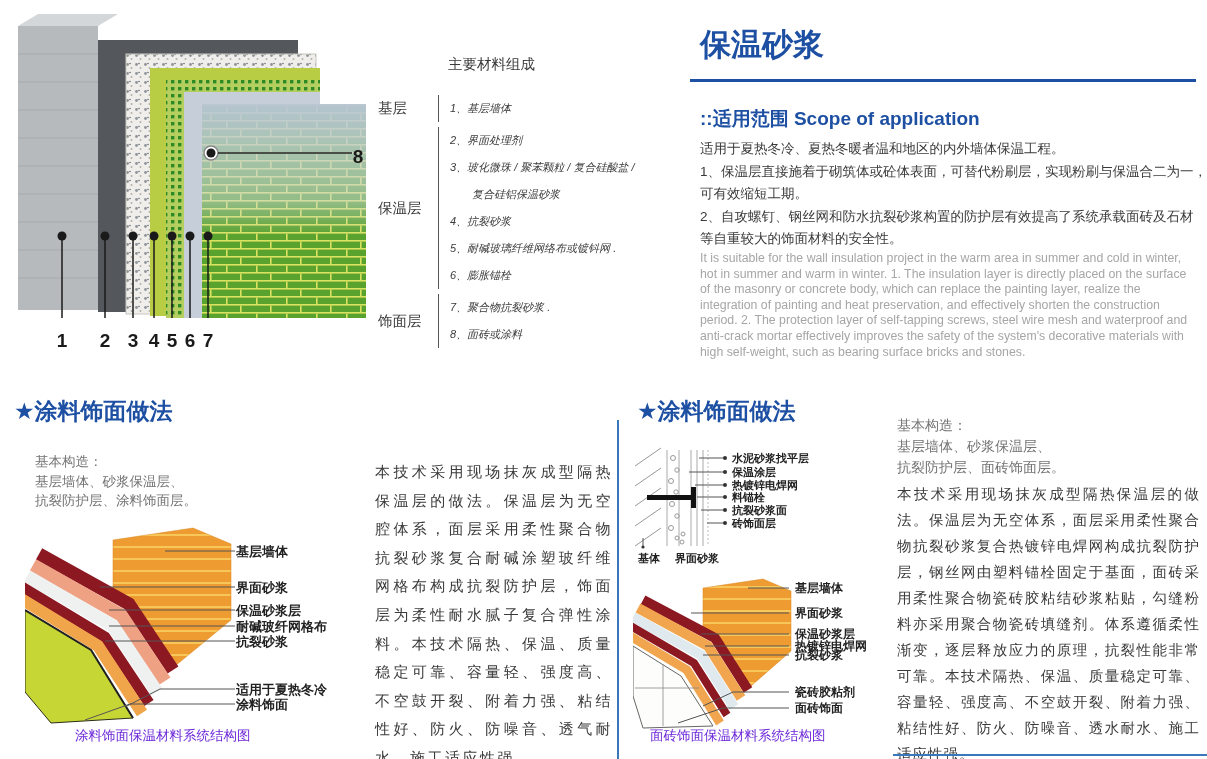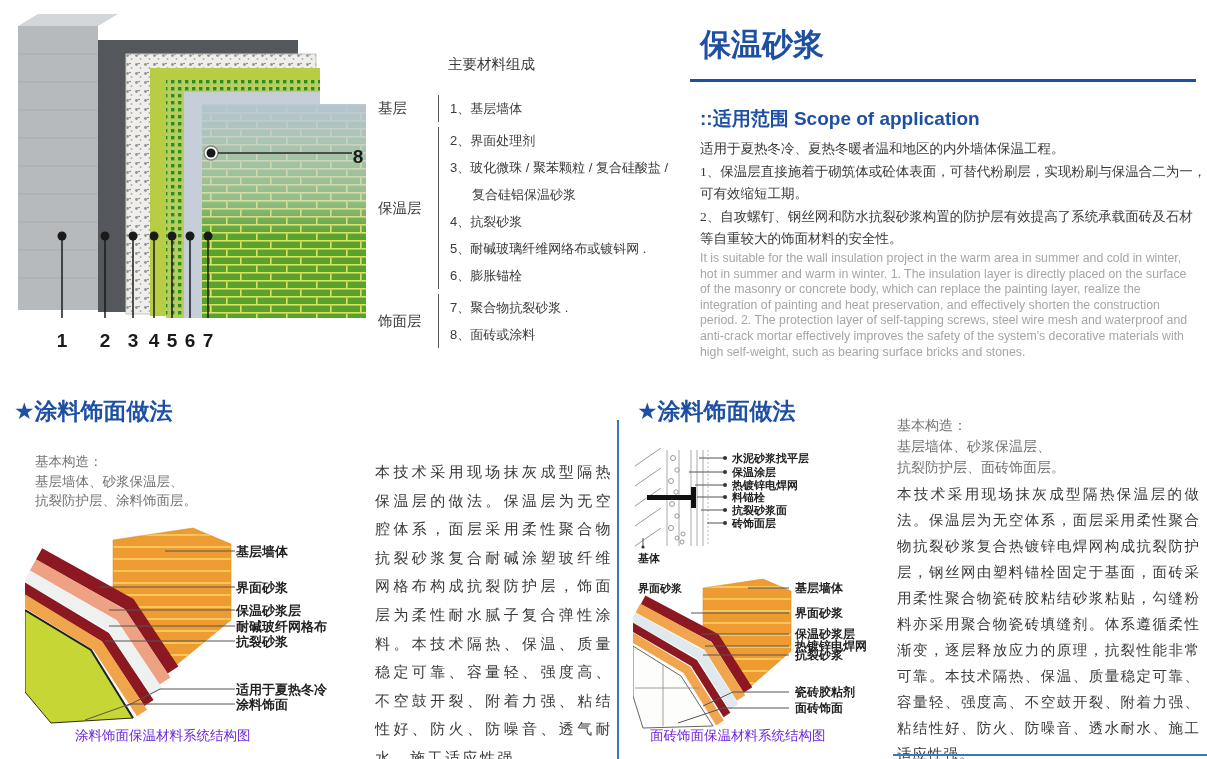--- a/index.html
+++ b/index.html
@@ -20,33 +20,33 @@
 
   
   .schematic{left:375px;top:30px;width:312px;}
   .sch-title{margin:10px 0 0 73px;font-size:17px;color:#2b2b2b;}
   .sch-sub{margin:25px 0 0 73px;font-size:14.5px;color:#3a3a3a;}
   .sch-list{margin-top:21px;}
   .sch-group{display:flex;margin-bottom:5px;}
   .glabel{width:60px;padding-left:3px;font-size:14.5px;color:#3a3a3a;
       display:flex;align-items:center;}
   .gitems{border-left:1.5px solid #555;padding-left:11px;flex:1;}
-  .sch-item{height:27px;display:flex;align-items:center;font-size:13px;color:#3a3a3a;
-      white-space:nowrap;}
+  .sch-item{height:27px;display:flex;align-items:center;font-size:11px;color:#3a3a3a;
+      white-space:nowrap;font-style:italic;}
   .sch-item.indent{padding-left:22px;}
 
   
   .right-col{left:690px;top:0;width:510px;margin-top:16px;}
   .main-title{margin:8px 0 0 10px;font-size:31px;font-weight:bold;color:#1d4fa3;}
   .title-rule{position:absolute;left:0;top:63px;width:506px;height:3px;background:#1d4fa3;}
   .scope-head{position:absolute;left:10px;top:90px;font-size:19px;font-weight:bold;color:#1d4fa3;
       white-space:nowrap;}
   .scope-zh{position:absolute;left:10px;top:122px;width:500px;font-size:13.5px;
       line-height:22.5px;color:#3a3a3a;}
-  .scope-zh div{white-space:nowrap;font-family:Liberation Serif, serif;}
+  .scope-zh div{white-space:nowrap;}
   .scope-en{position:absolute;left:10px;top:235px;width:498px;font-size:12.3px;
       line-height:15.6px;color:#a6a6a6;}
 
   
   .sec-title{font-size:23px;font-weight:bold;color:#1d4fa3;white-space:nowrap;}
   .basic-block div{font-size:13.5px;line-height:19.5px;color:#737373;white-space:nowrap;}
   .caption{font-size:13.5px;color:#6d28d9;white-space:nowrap;}
   .dlabel div{position:absolute;font-weight:bold;font-size:13px;color:#222;white-space:nowrap;}
 
   .bl-title{left:14px;top:396px;}
@@ -64,21 +64,21 @@
   .v-divider{left:617px;top:420px;width:2px;height:339px;background:#3a78bc;}
   .b-rule{left:893px;top:754px;width:314px;height:2px;background:#3a78bc;}
 
   .br-title{left:637px;top:396px;}
   .tech-svg{left:633px;top:446px;}
   .tech-labels{left:732px;top:446px;width:120px;}
   .tech-labels div{font-size:11px;}
   .tech-labels div:nth-child(1){top:5px}.tech-labels div:nth-child(2){top:19px}
   .tech-labels div:nth-child(3){top:32px}.tech-labels div:nth-child(4){top:44px}
   .tech-labels div:nth-child(5){top:57px}.tech-labels div:nth-child(6){top:70px}
-  .tech-bottom{left:638px;top:551px;display:flex;gap:15px;flex-direction:column;}
+  .tech-bottom{left:638px;top:551px;display:flex;gap:15px;}
   .tech-bottom span{font-size:11px;font-weight:bold;color:#222;white-space:nowrap;}
   .br3d-svg{left:633px;top:576px;}
   .br3d-labels{left:795px;top:576px;width:120px;}
   .br3d-labels div{font-size:12px;}
   .br3d-labels div:nth-child(1){top:4px}.br3d-labels div:nth-child(2){top:29px}
   .br3d-labels div:nth-child(3){top:50px}.br3d-labels div:nth-child(4){top:62px}
   .br3d-labels div:nth-child(5){top:71px}.br3d-labels div:nth-child(6){top:108px}
   .br3d-labels div:nth-child(7){top:124px}
   .br-caption{left:650px;top:727px;}
   .br-basic{left:897px;top:415px;}

